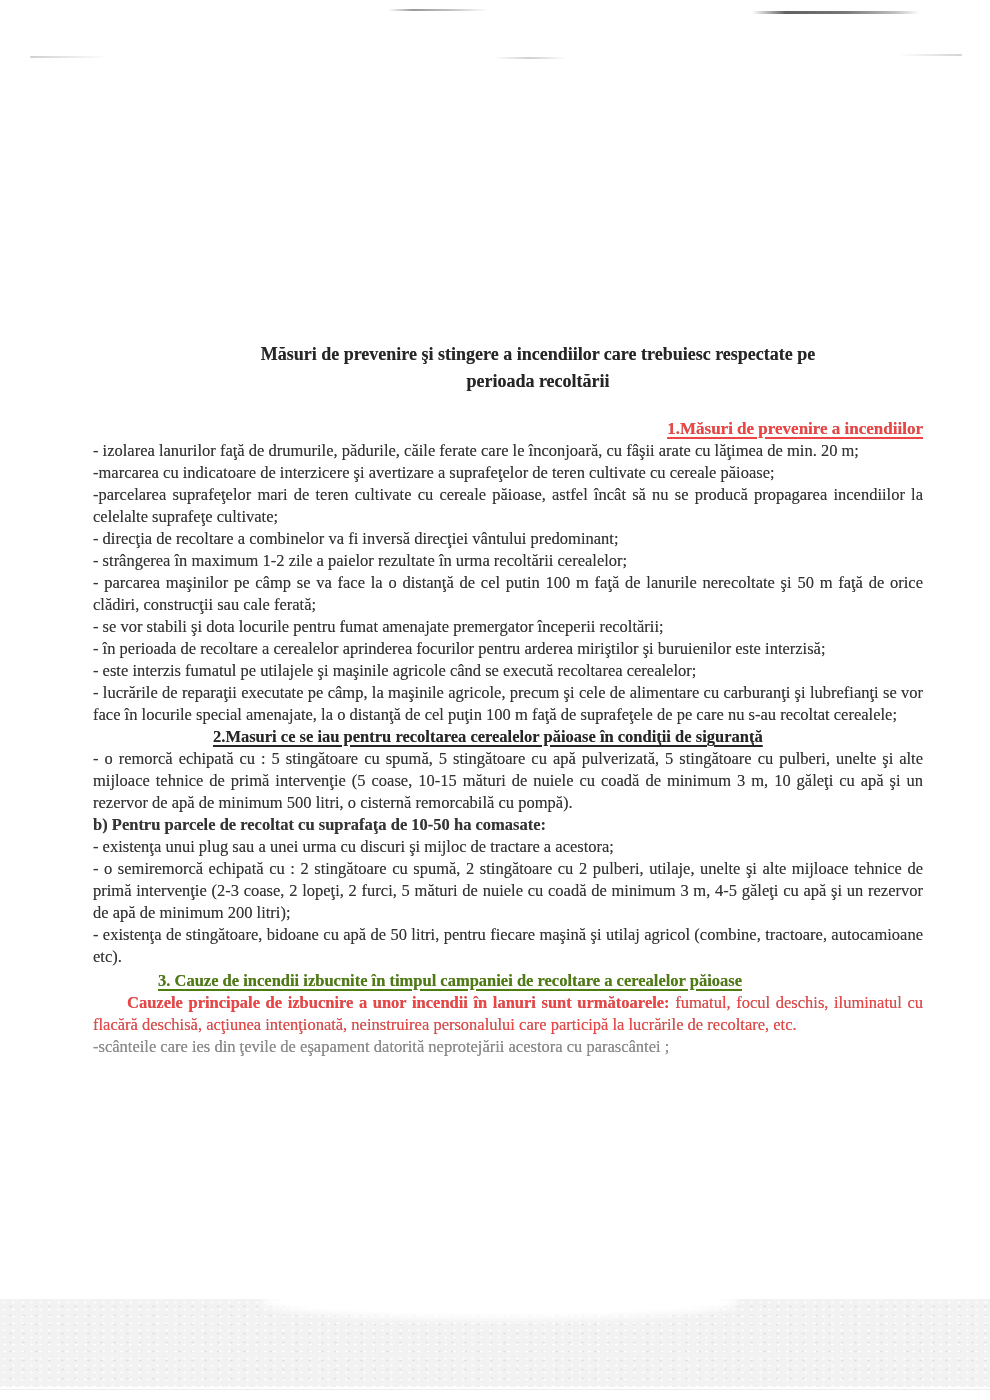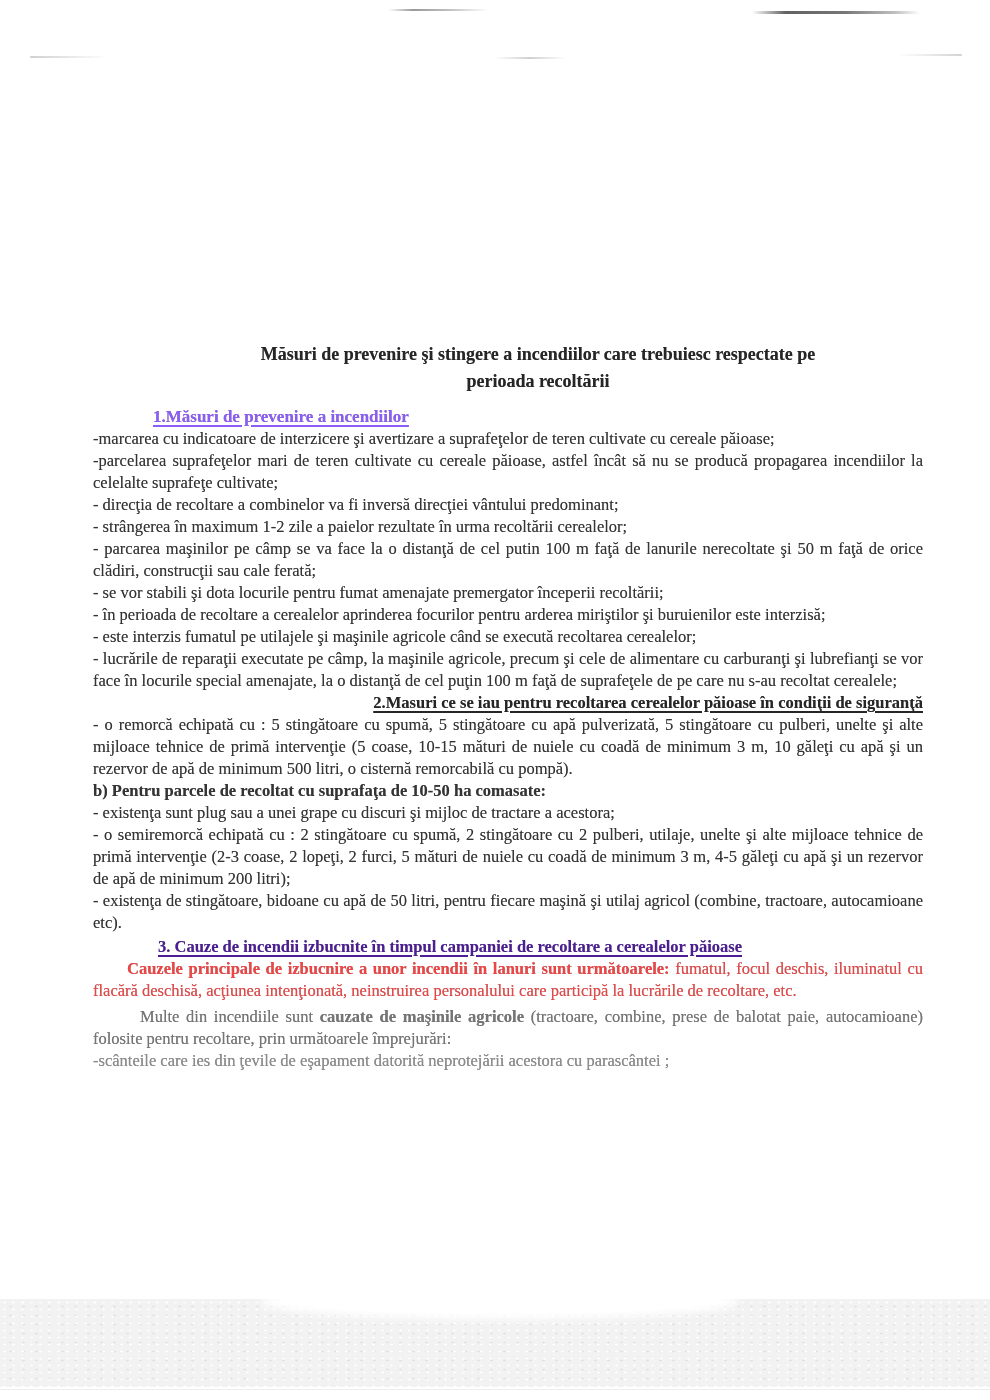--- a/index.html
+++ b/index.html
@@ -45,28 +45,28 @@
     color:#343434;
     font-size:16.5px;line-height:22px;
     text-align:justify;
     text-shadow:0 0 .5px rgba(60,60,60,.55);
   }
   .title{
     font-weight:bold;font-size:18px;line-height:27px;
     text-align:center;padding-left:60px;color:#262626;
   }
   .sec-heading-1{
-    margin-top:10px;font-size:17px;line-height:23px;
-    text-align:left;padding-left:60px;font-weight:bold;color:#8b5cf6;
+    margin-top:22px;font-size:17px;line-height:23px;
+    text-align:right;padding-left:60px;font-weight:bold;color:#ef4444;
   }
   .underline{text-decoration:underline;text-underline-offset:3px;text-decoration-thickness:1.5px;}
   p{margin:0;}
   .bold{font-weight:bold;}
-  .sec-heading-2{margin-left:120px;font-weight:bold;font-size:16.5px;text-align:right;color:#262626;}
-  .sec-heading-3{margin-left:65px;margin-top:2px;font-weight:bold;font-size:16.5px;text-align:left;color:#4c1d95;}
+  .sec-heading-2{margin-left:120px;font-weight:bold;font-size:16.5px;text-align:left;color:#262626;}
+  .sec-heading-3{margin-left:65px;margin-top:2px;font-weight:bold;font-size:16.5px;text-align:left;color:#4d7c0f;}
   .indent-34{text-indent:34px;}
   .indent-47{text-indent:47px;}
   .fade-1{color:#ef4444;}
   .fade-2{color:#757575;margin-top:4px;}
   .fade-3{color:#8c8c8c;}
 </style>
 </head>
 <body>
 
 <div class="page">
@@ -81,48 +81,48 @@
 
     <div class="title">
       <div>Măsuri de prevenire şi stingere  a incendiilor care trebuiesc respectate pe</div>
       <div>perioada recoltării</div>
     </div>
 
     <div class="sec-heading-1">
       <span class="underline">1.Măsuri de prevenire  a incendiilor</span>
     </div>
 
+    <p class="body-p">- izolarea lanurilor faţă de drumurile, pădurile, căile ferate care le înconjoară, cu fâşii arate cu lăţimea de min. 20 m;</p>
     <p class="body-p">-marcarea cu indicatoare de interzicere şi avertizare a suprafeţelor de teren cultivate cu cereale păioase;</p>
     <p class="body-p">-parcelarea suprafeţelor mari de teren cultivate cu cereale păioase, astfel încât să nu se producă propagarea incendiilor la celelalte suprafeţe cultivate;</p>
     <p class="body-p">- direcţia de recoltare a combinelor va fi inversă direcţiei vântului predominant;</p>
     <p class="body-p">- strângerea în maximum 1-2 zile a paielor rezultate în urma recoltării cerealelor;</p>
     <p class="body-p">- parcarea maşinilor pe câmp se va face la o distanţă de cel putin 100 m faţă de lanurile nerecoltate şi 50 m faţă de orice clădiri, construcţii sau cale ferată;</p>
     <p class="body-p">- se vor stabili şi dota locurile pentru fumat amenajate premergator începerii recoltării;</p>
     <p class="body-p">- în perioada de recoltare a cerealelor aprinderea focurilor pentru arderea miriştilor şi buruienilor este interzisă;</p>
     <p class="body-p">- este interzis fumatul pe utilajele şi maşinile agricole când se execută recoltarea cerealelor;</p>
     <p class="body-p">- lucrările de reparaţii executate pe câmp, la maşinile agricole, precum şi cele de alimentare cu carburanţi şi lubrefianţi se vor face în locurile special amenajate, la o distanţă de cel puţin 100 m faţă de suprafeţele de pe care nu s-au recoltat cerealele;</p>
 
     <p class="sec-heading-2">
       <span class="underline">2.Masuri ce se iau pentru recoltarea cerealelor păioase în condiţii de siguranţă</span>
     </p>
 
     <p>- o remorcă echipată cu : 5 stingătoare cu spumă, 5 stingătoare cu apă pulverizată, 5 stingătoare cu pulberi, unelte şi alte mijloace tehnice de primă intervenţie (5 coase, 10-15 mături de nuiele cu coadă de minimum 3 m, 10 găleţi cu apă şi un rezervor de apă de minimum 500 litri, o cisternă remorcabilă cu pompă).</p>
 
     <p class="bold">b) Pentru parcele de recoltat cu suprafaţa de 10-50 ha comasate:</p>
-    <p>- existenţa sunt plug sau a unei grape cu discuri şi mijloc de tractare a acestora;</p>
+    <p>- existenţa unui plug sau a unei urma cu discuri şi mijloc de tractare a acestora;</p>
     <p>- o semiremorcă echipată cu : 2 stingătoare cu spumă, 2 stingătoare cu 2 pulberi, utilaje, unelte şi alte mijloace tehnice de primă intervenţie (2-3 coase, 2 lopeţi, 2 furci, 5 mături de nuiele cu coadă de minimum 3 m, 4-5 găleţi cu apă şi un rezervor de apă de minimum 200 litri);</p>
     <p>- existenţa de stingătoare, bidoane cu apă de 50 litri, pentru fiecare maşină şi utilaj agricol (combine, tractoare, autocamioane etc).</p>
 
     <p class="sec-heading-3">
       <span class="underline">3. Cauze de incendii  izbucnite în timpul campaniei de recoltare a cerealelor păioase</span>
     </p>
 
     <p class="indent-34 fade-1"><span class="bold">Cauzele principale de izbucnire a unor incendii în lanuri sunt următoarele:</span><span> fumatul, focul deschis, iluminatul cu flacără deschisă, acţiunea intenţionată, neinstruirea personalului care participă la lucrările de recoltare, etc.</span></p>
 
-    <p class="indent-47 fade-2"><span>Multe din incendiile sunt </span><span class="bold">cauzate de maşinile agricole</span><span> (tractoare, combine, prese de balotat paie, autocamioane) folosite pentru recoltare, prin următoarele împrejurări:</span></p>
 
     <p class="fade-3">-scânteile care ies din ţevile de eşapament datorită neprotejării acestora cu parascântei ;</p>
 
   </div>
 
   <div class="noise-band"></div>
 
 </div>
 
 </body></html>

